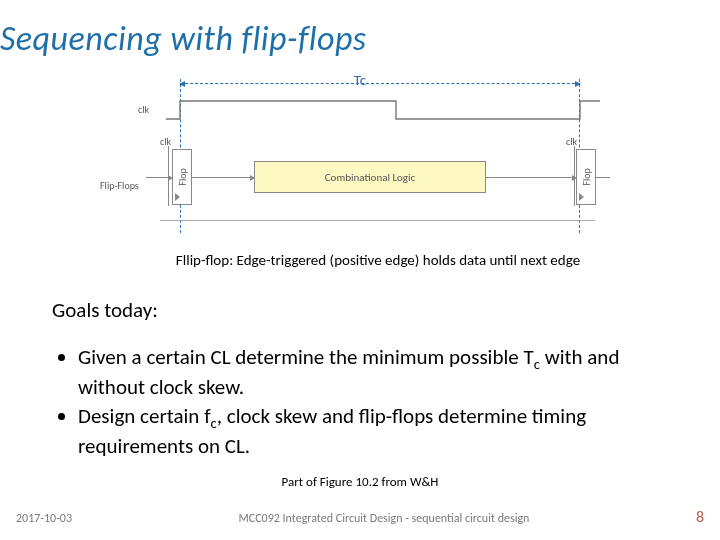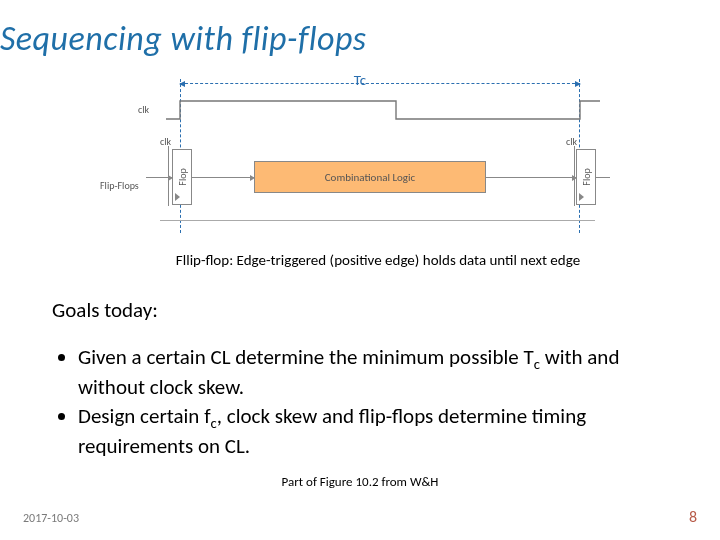--- a/index.html
+++ b/index.html
@@ -140,21 +140,21 @@
     width: 0; height: 0;
     border-top: 4px solid transparent;
     border-bottom: 4px solid transparent;
     border-left: 5px solid #888;
   }
   .comb {
     position: absolute;
     top: 26px;
     height: 32px;
     border: 1px solid #888;
-    background: #fdba74;
+    background: #fef9c3;
     font-size: 11px;
     color: #555;
     display: flex;
     align-items: center;
     justify-content: center;
   }
   .baseline {
     position: absolute;
     left: 50px; right: 15px;
     bottom: -8px;
@@ -188,21 +188,21 @@
     margin-top: 14px;
   }
 
   .footer {
     position: absolute;
     bottom: 14px;
     left: 0; right: 0;
     display: flex;
     justify-content: space-between;
     align-items: baseline;
-    padding: 0 23px;
+    padding: 0 16px;
     font-size: 12px;
     color: #7a7a7a;
   }
   .footer .center { flex: 1; text-align: center; color: #7a7a7a; }
   .footer .pagenum { color: #b85c4a; font-size: 16px; }
 </style>
 </head>
 <body>
 
 <h1 class="title">Sequencing with flip-flops</h1>
@@ -268,14 +268,15 @@
     <li>
       <span>Design certain f</span><sub>c</sub><span>, clock skew and flip-flops determine timing requirements on CL.</span>
     </li>
   </ul>
 </div>
 
 <p class="credit">Part of Figure 10.2  from W&amp;H</p>
 
 <div class="footer">
   <span>2017-10-03</span>
+  <span class="center">MCC092 Integrated Circuit Design - sequential circuit design</span>
   <span class="pagenum">8</span>
 </div>
 
 </body></html>

